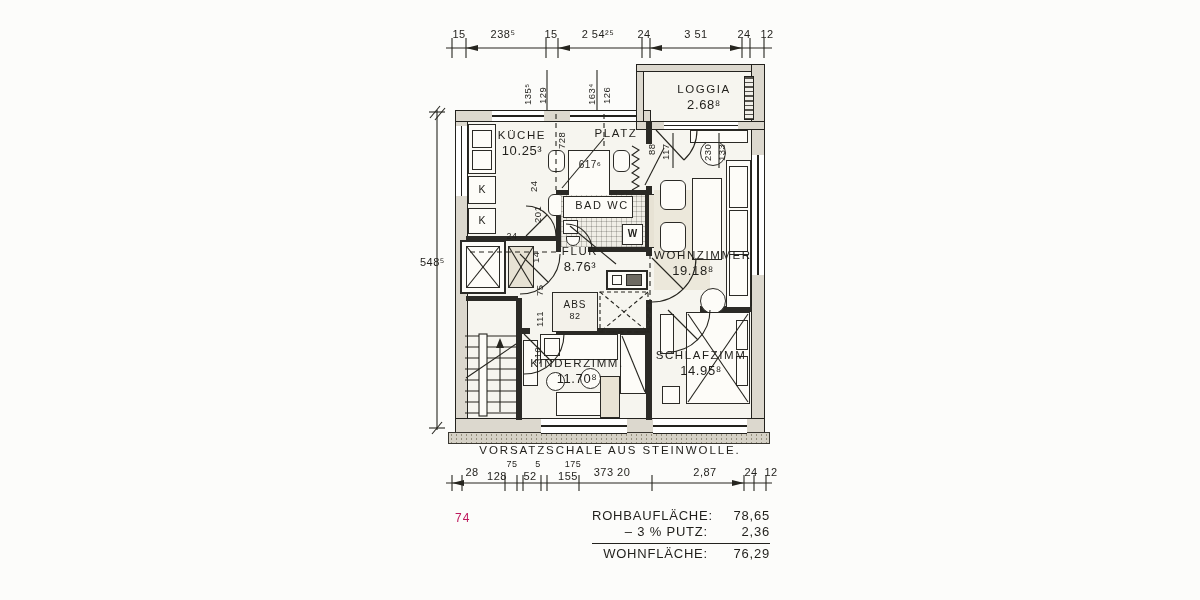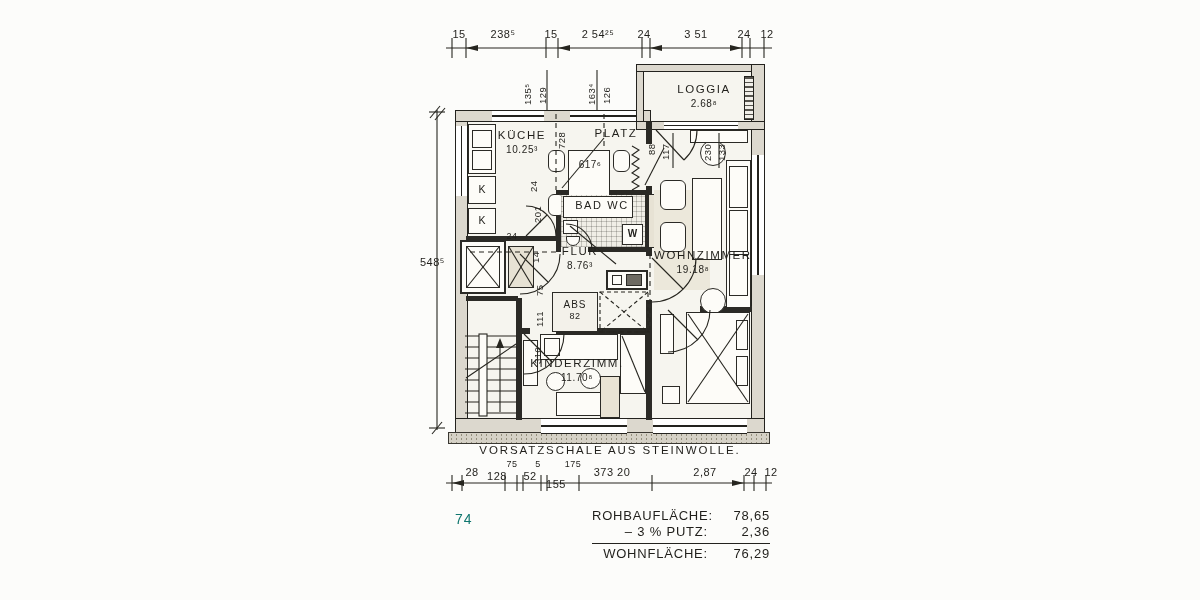--- a/index.html
+++ b/index.html
@@ -19,28 +19,28 @@
   .win-v{border-left:1.3px solid #23221e;border-right:1.3px solid #23221e;
          background:linear-gradient(to right,#fff 42%,#23221e 42%,#23221e 58%,#fff 58%);}
   .hatch-v{position:absolute;border:1.3px solid #23221e;box-sizing:border-box;
          background:repeating-linear-gradient(180deg,#55534d 0 1.6px,#f1efe9 1.6px 4.6px);}
   .speckle{position:absolute;background-color:#d5d1c6;border:1px solid #3a3832;box-sizing:border-box;
          background-image:radial-gradient(circle,#948f7d 0.8px,transparent 1px);background-size:5px 4px;}
   .tile{position:absolute;background-color:#f0eee6;
         background-image:repeating-linear-gradient(0deg,rgba(40,40,35,.22) 0 1px,transparent 1px 5px),
                          repeating-linear-gradient(90deg,rgba(40,40,35,.22) 0 1px,transparent 1px 5px);}
   .rlabel{position:absolute;text-align:center;letter-spacing:1.6px;font-size:11.5px;line-height:1.3;color:#201f1b;}
-  .rarea{display:block;font-size:10px;letter-spacing:.6px;}
+  .rarea{display:block;font-size:13px;letter-spacing:.6px;}
   .flabel{position:absolute;text-align:center;font-size:10.5px;color:#201f1b;}
   .dim{position:absolute;font-size:11px;letter-spacing:.5px;white-space:nowrap;transform:translateX(-50%);color:#201f1b;}
   .dimsm{font-size:9px;}
   .vdim{position:absolute;writing-mode:vertical-rl;transform:rotate(180deg);font-size:9.5px;
         letter-spacing:.5px;text-align:center;color:#201f1b;white-space:nowrap;}
   .note{position:absolute;text-align:center;font-size:11.5px;letter-spacing:1.9px;color:#201f1b;}
-  .sheetnum{position:absolute;font-size:14px;letter-spacing:1px;color:#0f766e;}
+  .sheetnum{position:absolute;font-size:12px;letter-spacing:1px;color:#be185d;}
   #summary{position:absolute;left:592px;top:508px;width:178px;font-size:13px;letter-spacing:.8px;color:#201f1b;}
   .sum-row{display:flex;justify-content:flex-end;gap:16px;line-height:16px;}
   .sum-label{text-align:right;flex:1;}
   .sum-value{text-align:right;width:46px;}
   .sum-div{border-top:1.6px solid #23221e;margin:3px 0 2px 0;}
   svg{position:absolute;left:0;top:0;}
 </style>
 </head>
 <body>
 
@@ -299,40 +299,44 @@
     <span class="rarea">8.76³</span>
   </div>
   <div class="rlabel" style="left:554px;top:298px;width:42px;font-size:10px;letter-spacing:1px;">
     <span>ABS</span>
     <span class="rarea" style="font-size:9px;">82</span>
   </div>
   <div class="rlabel" style="left:524px;top:356px;width:106px;">
     <span>KINDERZIMM.</span>
     <span class="rarea">11.70⁸</span>
   </div>
+  <div class="rlabel" style="left:650px;top:348px;width:102px;">
+    <span>SCHLAFZIMM</span>
+    <span class="rarea">14.95⁸</span>
+  </div>
 
   <div class="flabel" style="left:468px;top:183px;width:28px;">K</div>
   <div class="flabel" style="left:468px;top:214px;width:28px;">K</div>
   <div class="flabel" style="left:622px;top:228px;width:21px;font-size:10px;font-weight:bold;">W</div>
 
   <div class="dim" style="left:459px;top:28px;">15</div>
   <div class="dim" style="left:503px;top:28px;">238⁵</div>
   <div class="dim" style="left:551px;top:28px;">15</div>
   <div class="dim" style="left:598px;top:28px;">2 54²⁵</div>
   <div class="dim" style="left:644px;top:28px;">24</div>
   <div class="dim" style="left:696px;top:28px;">3 51</div>
   <div class="dim" style="left:744px;top:28px;">24</div>
   <div class="dim" style="left:767px;top:28px;">12</div>
 
   <div class="dim" style="left:420px;top:256px;transform:none;">548⁵</div>
 
   <div class="dim" style="left:472px;top:466px;">28</div>
   <div class="dim" style="left:497px;top:470px;">128</div>
   <div class="dim" style="left:530px;top:470px;">52</div>
-  <div class="dim" style="left:556px;top:470px;margin-top:8px;">155</div>
+  <div class="dim" style="left:568px;top:470px;">155</div>
   <div class="dim" style="left:612px;top:466px;">373 20</div>
   <div class="dim" style="left:705px;top:466px;">2,87</div>
   <div class="dim" style="left:751px;top:466px;">24</div>
   <div class="dim" style="left:771px;top:466px;">12</div>
   <div class="dim dimsm" style="left:512px;top:459px;">75</div>
   <div class="dim dimsm" style="left:538px;top:459px;">5</div>
   <div class="dim dimsm" style="left:573px;top:459px;">175</div>
 
   <div class="vdim" style="left:522px;top:74px;height:40px;">135⁵</div>
   <div class="vdim" style="left:537px;top:78px;height:34px;">129</div>

